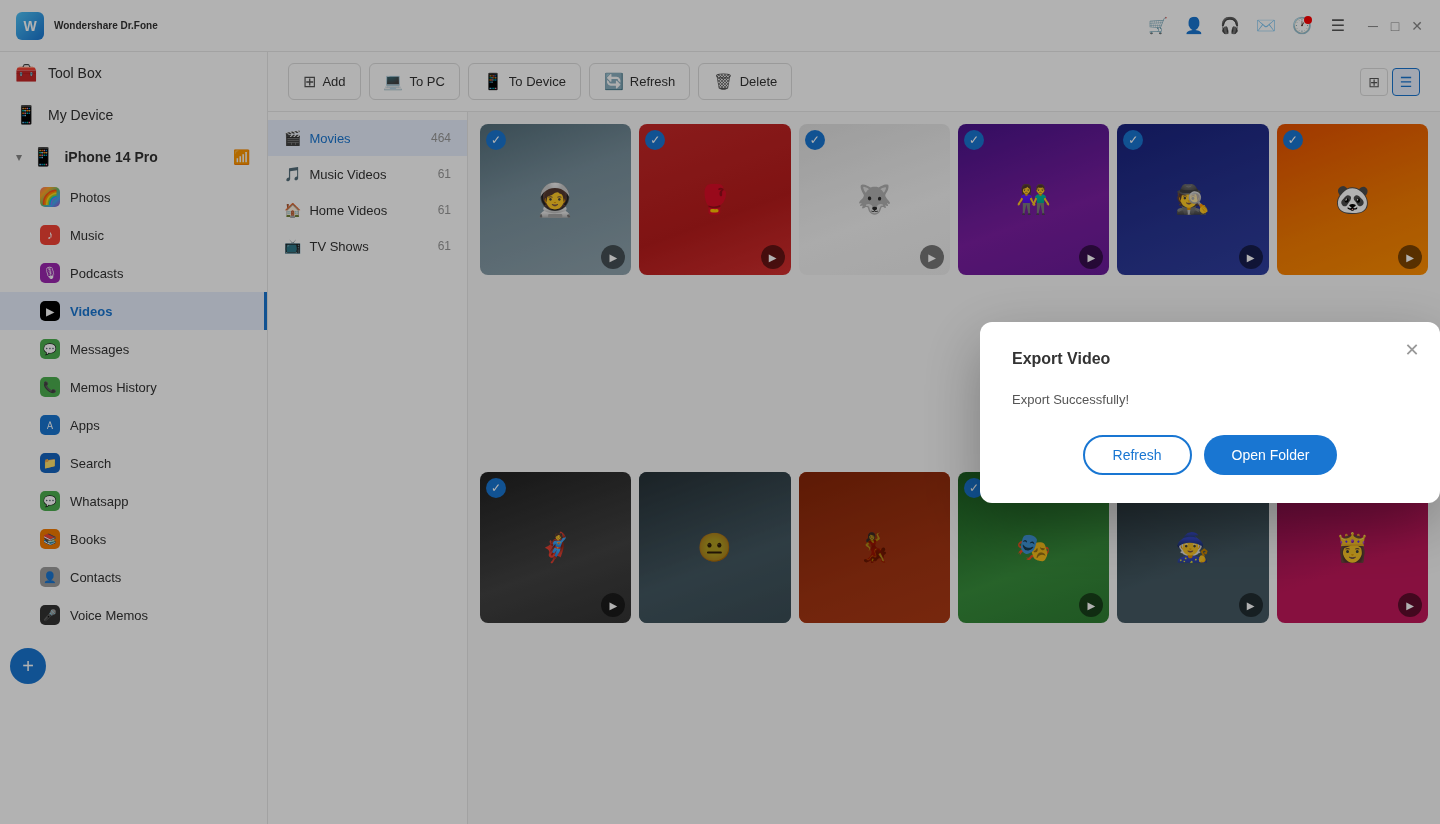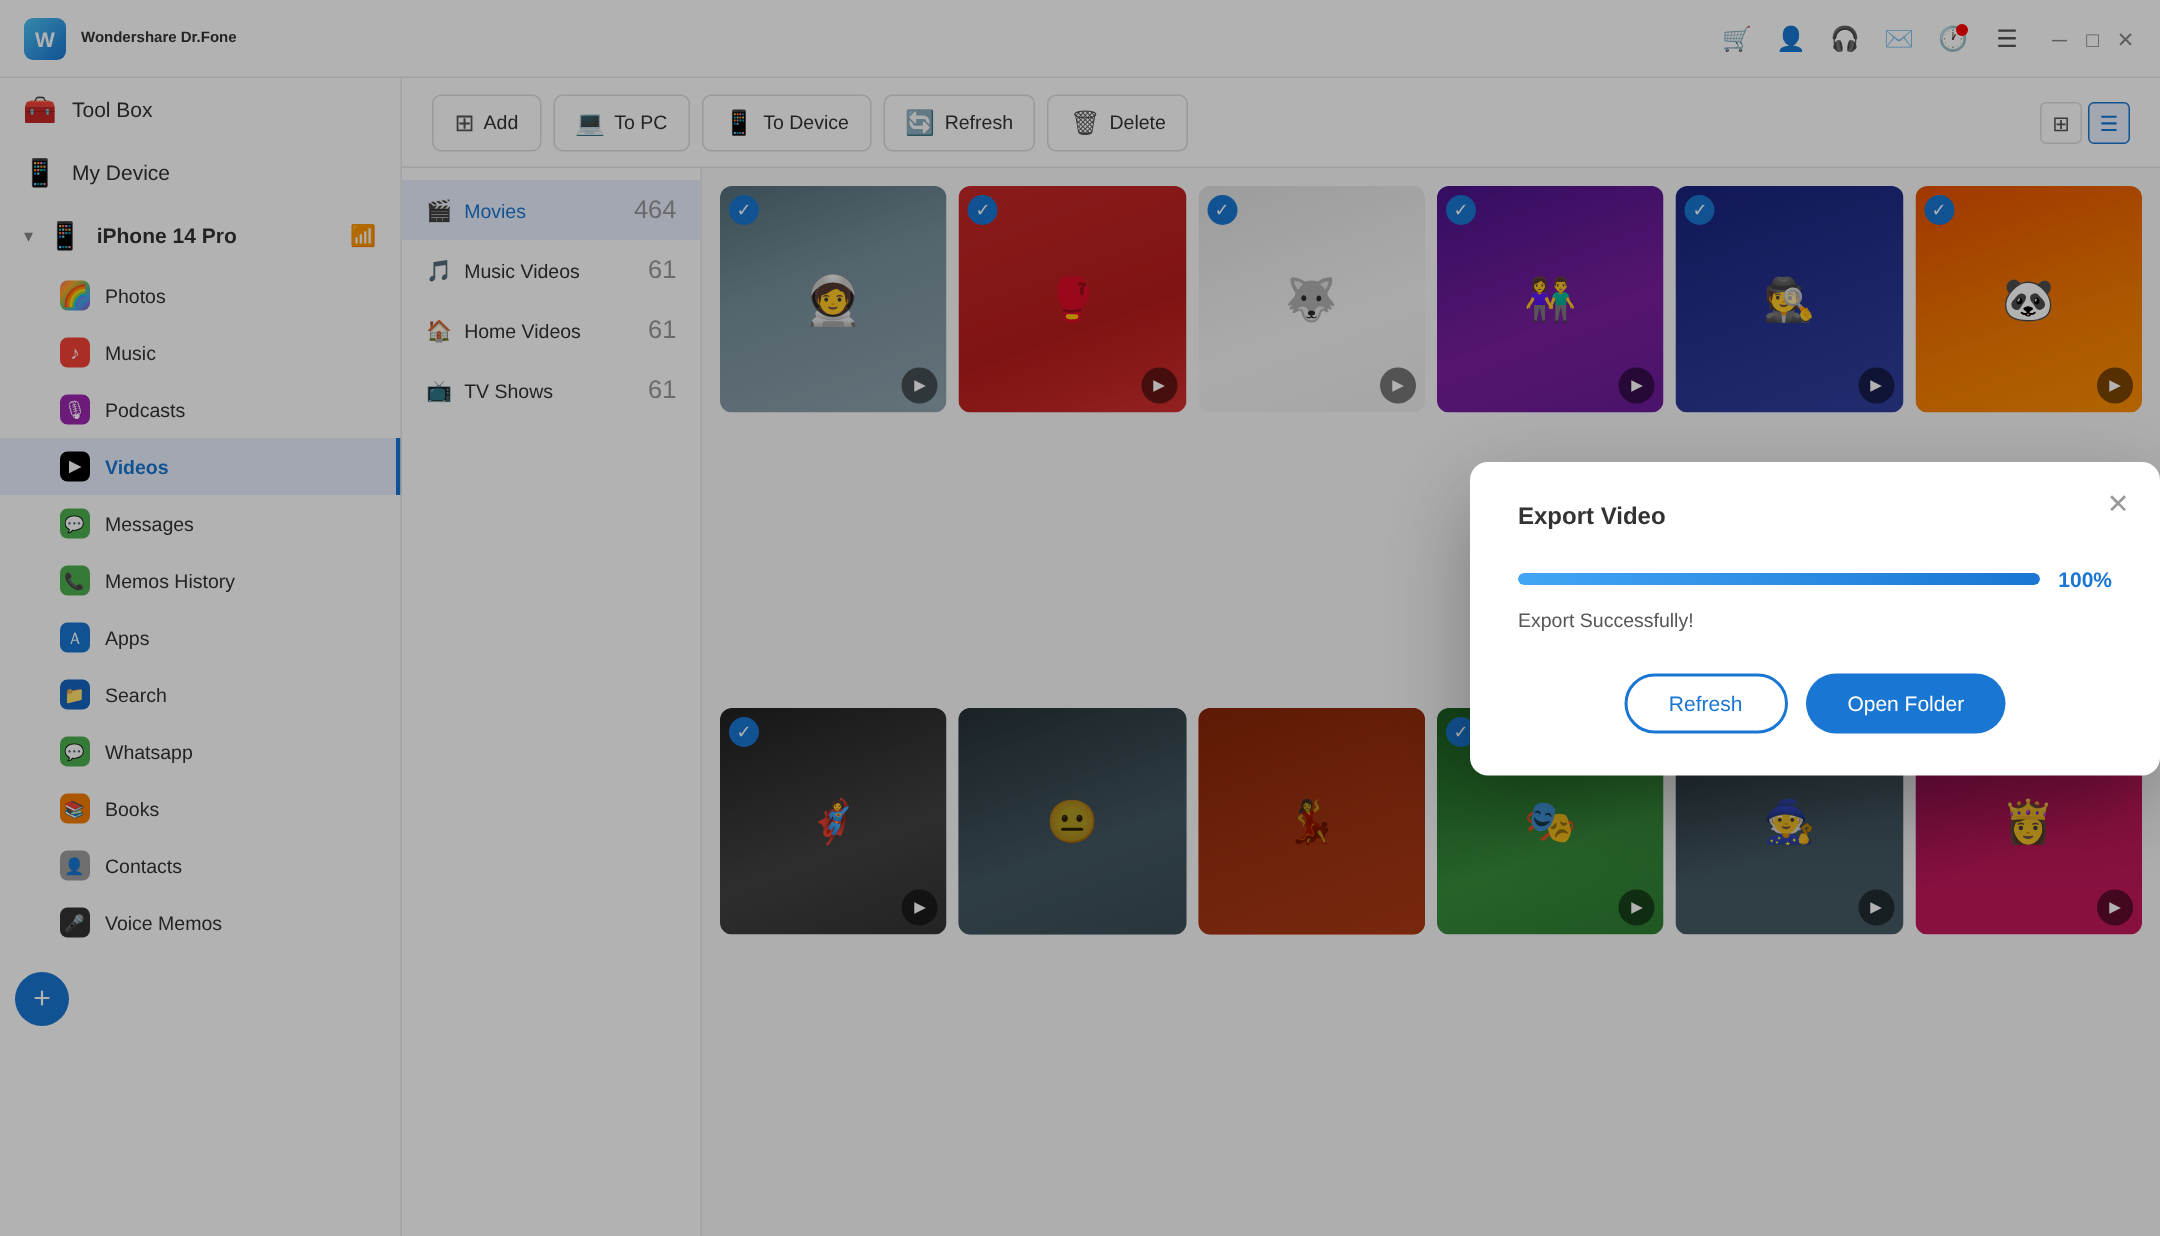--- a/index.html
+++ b/index.html
@@ -137,21 +137,21 @@
       padding: 8px 0;
       flex-shrink: 0;
       overflow-y: auto;
     }
     .sub-nav-item {
       display: flex; align-items: center; justify-content: space-between;
       padding: 10px 16px; cursor: pointer; font-size: 13px; color: #333;
     }
     .sub-nav-item.active { background: #e8f0fe; color: #1976d2; }
     .sub-nav-item .nav-icon { font-size: 14px; margin-right: 8px; color: #888; }
-    .sub-nav-item .nav-count { font-size: 17px; color: #999; }
+    .sub-nav-item .nav-count { font-size: 12px; color: #999; }
     .sub-nav-item-left { display: flex; align-items: center; }
 
     
     .grid-content {
       flex: 1;
       display: flex;
       flex-direction: column;
       overflow: hidden;
     }
     .select-all-bar {
@@ -484,25 +484,19 @@
         </div>
       </div>
     </div>
   </div>
 </div>
 
 <div class="modal-overlay">
   <div class="modal">
     <div class="modal-title">Export Video</div>
     <button class="modal-close">✕</button>
-    <div class="progress-container">
-      <div class="progress-bar-bg">
-        <div class="progress-bar-fill" id="progress-fill" style="width:100%"></div>
-      </div>
-      <span class="progress-pct">100%</span>
-    </div>
     <div class="export-status">Export Successfully!</div>
     <div class="modal-actions">
       <button class="btn-cancel">Refresh</button>
       <button class="btn-open-folder">Open Folder</button>
     </div>
   </div>
 </div>
 
 </body></html>

